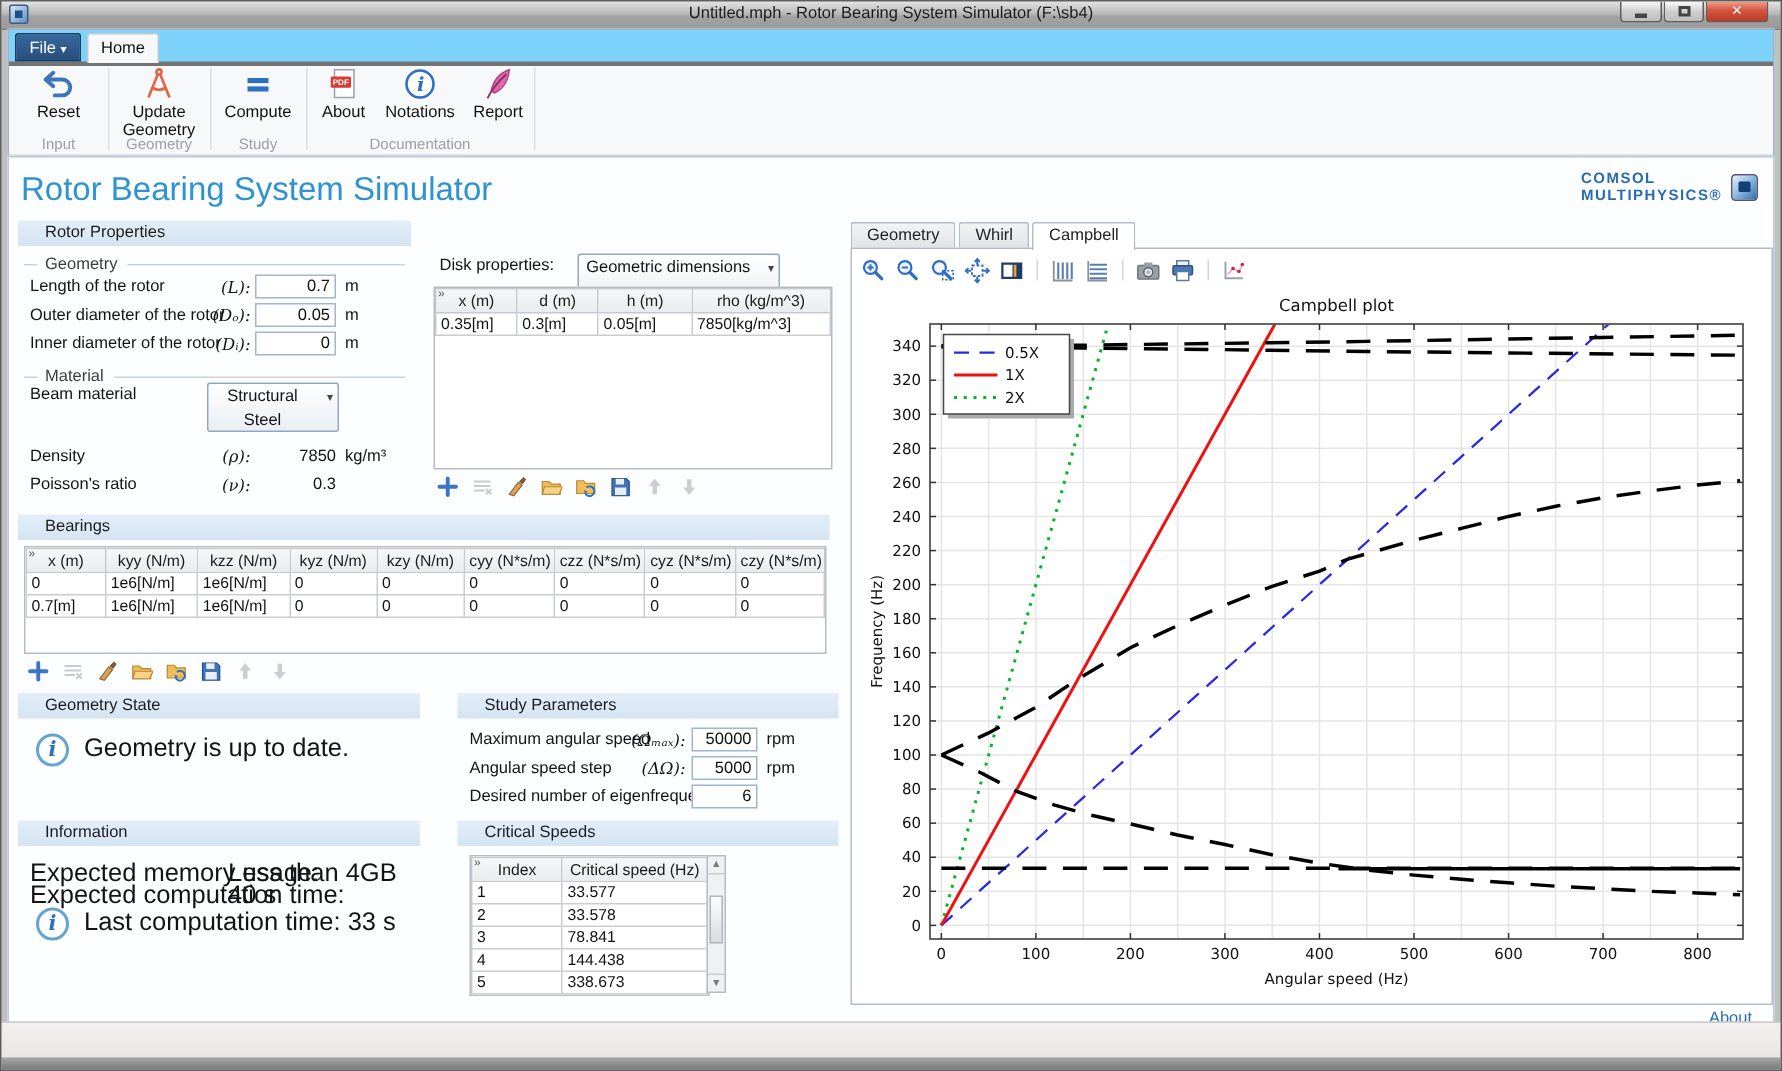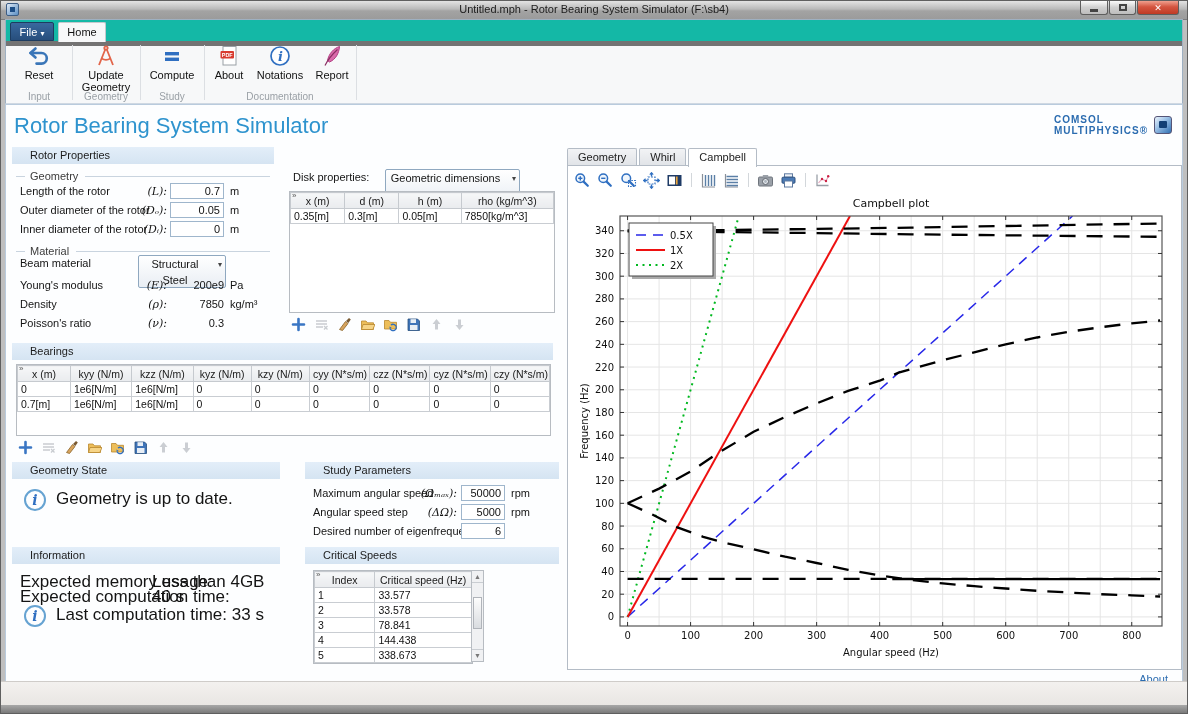--- a/index.html
+++ b/index.html
@@ -15,21 +15,21 @@
   .winbtns{position:absolute;right:8px;top:0;display:flex;}
   .winbtn{height:14px;border:1px solid #5e5e5e;border-top:none;box-sizing:border-box;
     background:linear-gradient(180deg,#fbfbfb,#cfcfcf 50%,#bdbdbd);border-radius:0 0 3px 3px;margin-left:1px;
     display:flex;align-items:center;justify-content:center;font-size:9px;color:#333;}
   .winbtn.min{width:28px}.winbtn.max{width:27px}
   .winbtn.close{width:42px;background:linear-gradient(180deg,#f0a08e,#d45540 45%,#bf3a24);color:#fff;font-weight:bold;}
   .winbtn .bar{width:8px;height:3px;background:#444;margin-top:5px;}
   .winbtn .box{width:8px;height:7px;border:2px solid #444;box-sizing:border-box;}
   
   .ribbon{position:absolute;left:4px;right:4px;top:18px;height:85px;background:#f7f8f9;border:1px solid #9eb0c2;border-bottom:1px solid #cfd8e2;box-sizing:border-box;}
-  .tabrow{position:absolute;left:0;top:0;width:100%;height:21px;background:#14b8a6;border-bottom:5px solid #737373;}
+  .tabrow{position:absolute;left:0;top:0;width:100%;height:21px;background:#7dd3fc;border-bottom:3px solid #737373;}
   .file-btn{position:absolute;left:4px;top:2px;width:44px;height:19px;background:linear-gradient(180deg,#39689e,#274e7c);
     border:1px solid #1d3c60;border-radius:2px 2px 0 0;color:#fff;font-size:11px;text-align:center;line-height:18px;box-sizing:border-box;}
   .tab-home{position:absolute;left:52px;top:2px;width:48px;height:20px;background:#f7f8f9;border:1px solid #c4c9ce;border-bottom:none;
     border-radius:2px 2px 0 0;font-size:11px;text-align:center;line-height:18px;color:#111;box-sizing:border-box;}
   .ribbon-body{position:absolute;left:0;top:21px;width:100%;height:63px;}
   .rgroup{position:absolute;top:0;height:100%;}
   .rgroup .glabel{position:absolute;left:0;right:0;bottom:2px;text-align:center;font-size:10px;color:#9aa0a6;}
   .gsep{position:absolute;top:4px;bottom:4px;width:1px;background:#dcdfe3;}
   .rbtn{position:absolute;top:2px;width:54px;text-align:center;font-size:11px;color:#111;cursor:default;}
   .rbtn .ricon{display:block;margin:1px auto 1px;width:24px;height:24px;}
@@ -232,26 +232,20 @@
           <span class="ln s"></span>
           <span>Material</span>
           <span class="ln f"></span>
         </div>
       <div class="frow" style="top:108px">
         <span class="flabel">Beam material</span>
         <span class="dropdown" style="left:126px;width:88px">
           <span class="dtext">Structural Steel</span>
           <span class="caret">▾</span>
         </span>
-      </div>
-      <div class="frow" style="top:130px">
-        <span class="flabel">Young's modulus</span>
-        <span class="fsym" style="left:95px">(E):</span>
-        <span class="fval" style="left:140px;width:72px">200e9</span>
-        <span class="funit" style="left:218px">Pa</span>
       </div>
       <div class="frow" style="top:149px">
         <span class="flabel">Density</span>
         <span class="fsym" style="left:95px">(ρ):</span>
         <span class="fval" style="left:140px;width:72px">7850</span>
         <span class="funit" style="left:218px">kg/m³</span>
       </div>
       <div class="frow" style="top:168px">
         <span class="flabel">Poisson's ratio</span>
         <span class="fsym" style="left:95px">(ν):</span>

